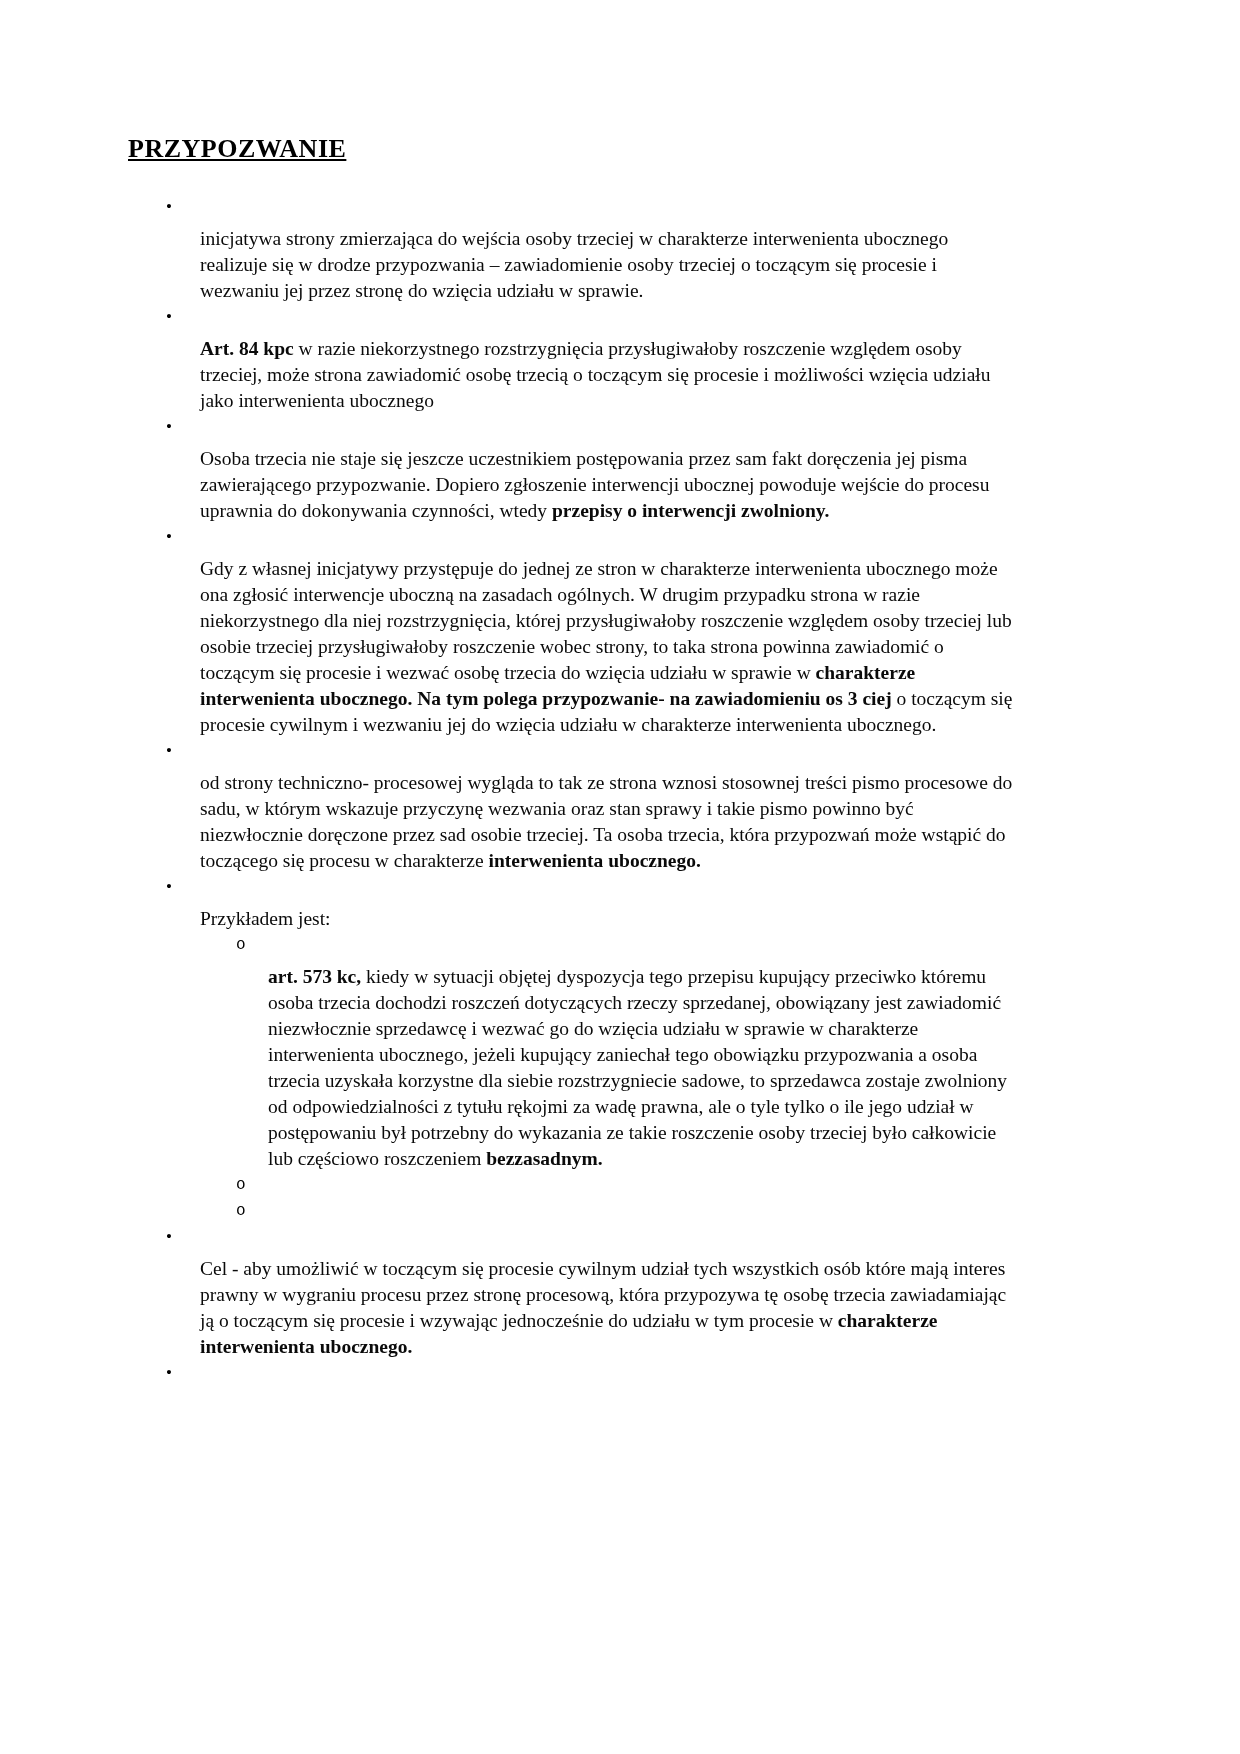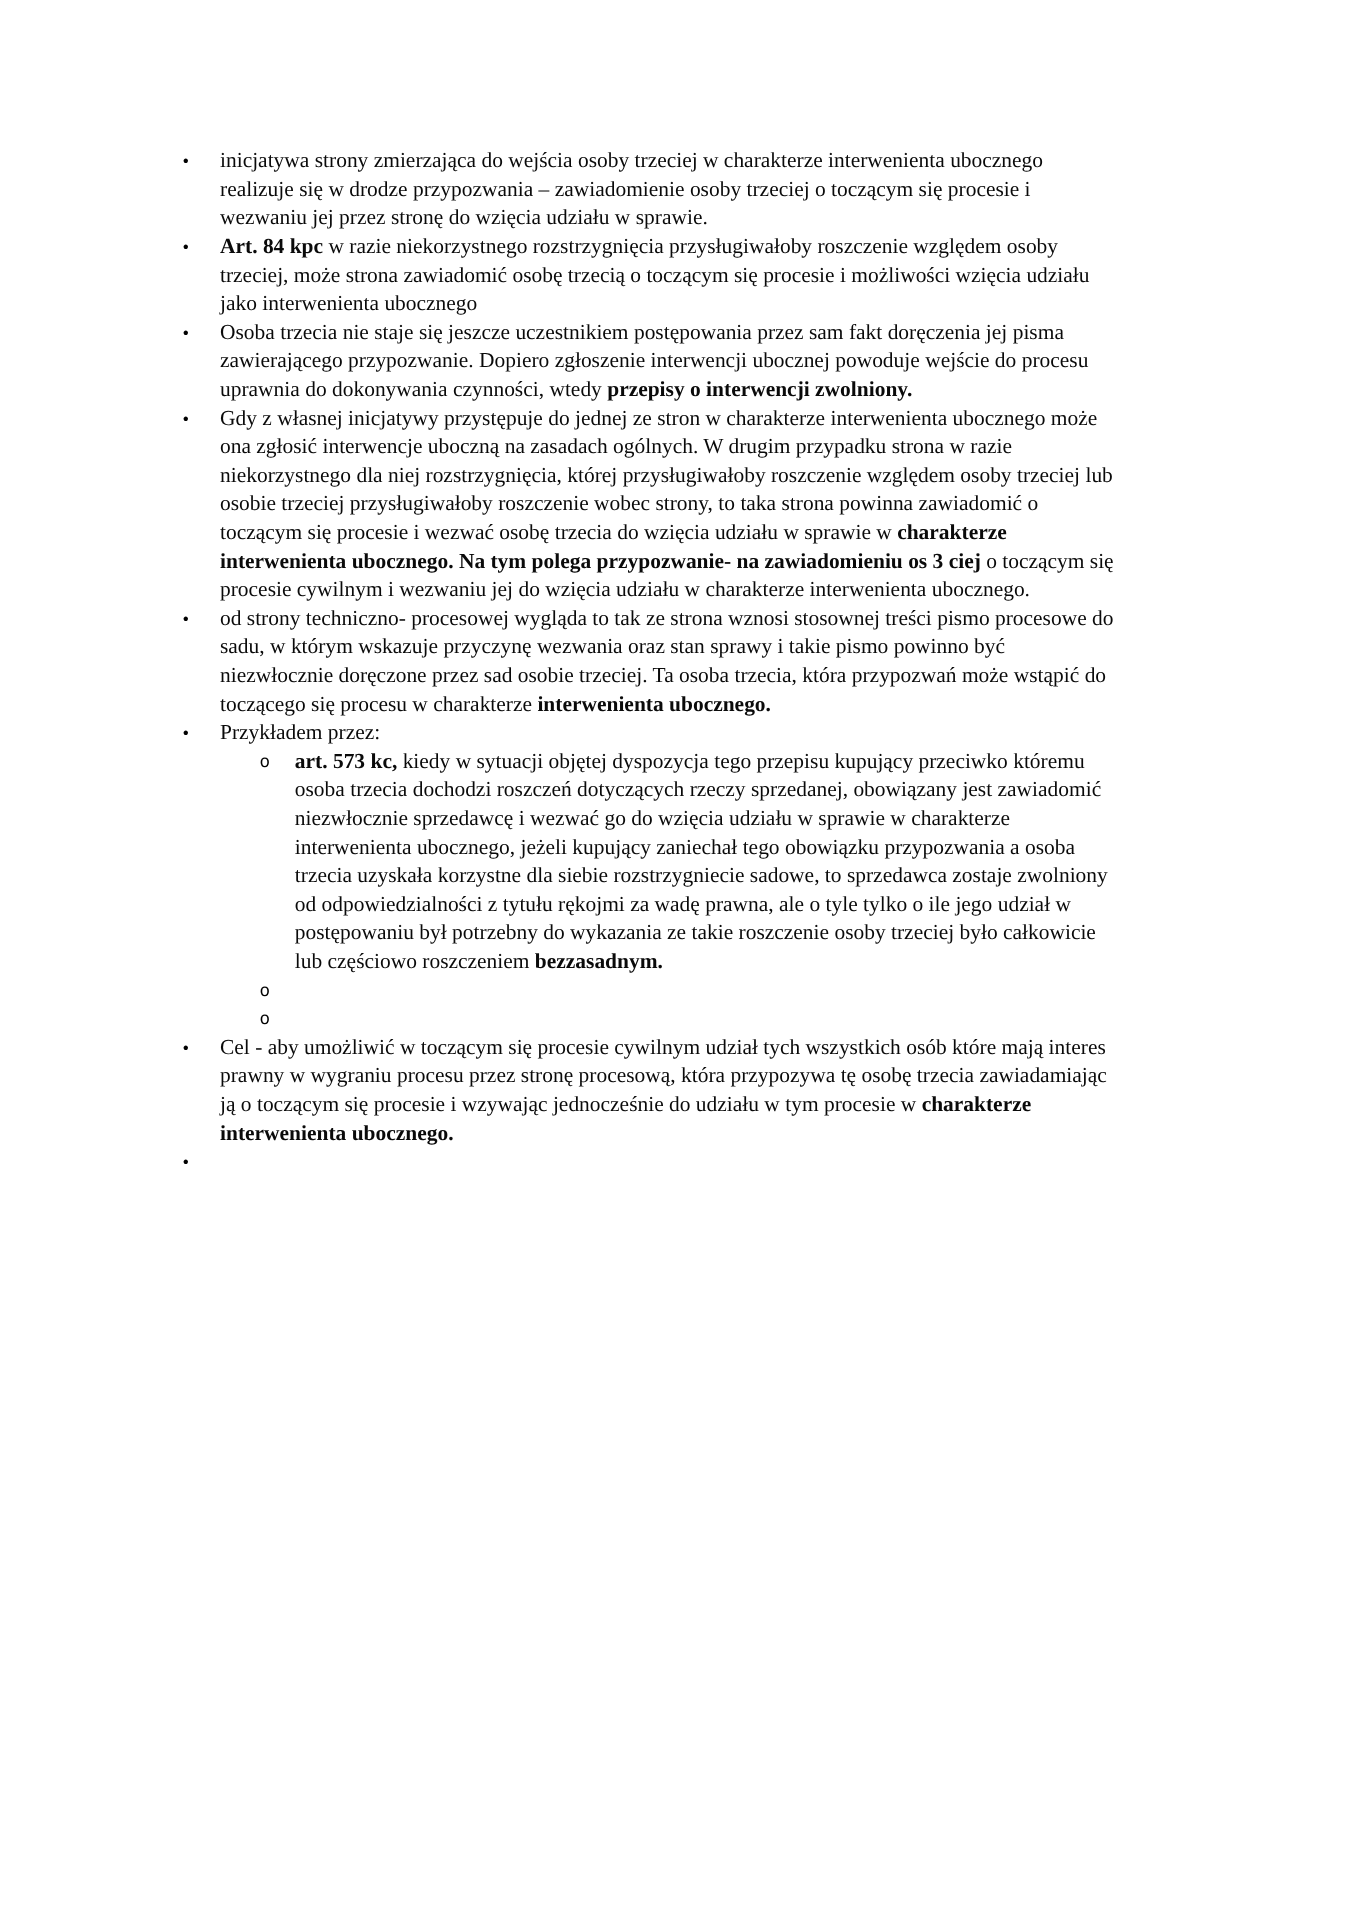--- a/index.html
+++ b/index.html
@@ -49,27 +49,28 @@
     width: 32px;
     flex: 0 0 32px;
     font-family: "Liberation Mono", "DejaVu Sans Mono", monospace;
     font-size: 16px;
   }
   li.level-2 > .text { max-width: 752px; }
   .marker {
     user-select: none;
     color: #000;
   }
-  .text { color: #0a0a0a; }
+  .text { color: #0a0a0a; margin-top: 32px; }
   .text .bold { font-weight: bold; }
 </style>
 </head>
 <body>
 
 <div class="page">
+  <h1 class="title">PRZYPOZWANIE</h1>
   <ul class="bullets">
       <li class="item level-1">
         <span class="marker">•</span>
         <span class="text"><span>inicjatywa strony zmierzająca do wejścia osoby trzeciej w charakterze interwenienta ubocznego realizuje się w drodze przypozwania – zawiadomienie osoby trzeciej o toczącym się procesie i wezwaniu jej przez stronę do wzięcia udziału w sprawie.</span></span>
       </li>
       <li class="item level-1">
         <span class="marker">•</span>
         <span class="text"><span class="bold">Art. 84 kpc</span><span>  w razie niekorzystnego rozstrzygnięcia przysługiwałoby roszczenie względem osoby trzeciej, może strona zawiadomić osobę trzecią o toczącym się procesie i możliwości wzięcia udziału jako interwenienta ubocznego</span></span>
       </li>
       <li class="item level-1">
@@ -79,21 +80,21 @@
       <li class="item level-1">
         <span class="marker">•</span>
         <span class="text"><span>Gdy z własnej inicjatywy przystępuje do jednej ze stron w charakterze interwenienta ubocznego może ona zgłosić interwencje uboczną na zasadach ogólnych. W drugim przypadku strona w razie niekorzystnego dla niej rozstrzygnięcia, której przysługiwałoby roszczenie względem osoby trzeciej lub osobie trzeciej przysługiwałoby roszczenie wobec strony, to taka strona powinna zawiadomić o toczącym się procesie i wezwać osobę trzecia do wzięcia udziału w sprawie w </span><span class="bold">charakterze interwenienta ubocznego. Na tym polega przypozwanie- na zawiadomieniu os 3 ciej</span><span> o toczącym się procesie cywilnym i wezwaniu jej do wzięcia udziału w charakterze interwenienta ubocznego.</span></span>
       </li>
       <li class="item level-1">
         <span class="marker">•</span>
         <span class="text"><span>od strony techniczno- procesowej wygląda to tak ze strona wznosi stosownej treści pismo procesowe do sadu, w którym wskazuje przyczynę wezwania oraz stan sprawy i takie pismo powinno być niezwłocznie doręczone przez sad osobie trzeciej. Ta osoba trzecia, która przypozwań  może wstąpić do toczącego się procesu w charakterze </span><span class="bold">interwenienta ubocznego.</span></span>
       </li>
       <li class="item level-1">
         <span class="marker">•</span>
-        <span class="text"><span>Przykładem przez:</span></span>
+        <span class="text"><span>Przykładem jest:</span></span>
       </li>
       <li class="item level-2">
         <span class="marker">o</span>
         <span class="text"><span class="bold">art. 573 kc,</span><span> kiedy w sytuacji objętej dyspozycja tego przepisu kupujący przeciwko któremu osoba trzecia dochodzi roszczeń dotyczących rzeczy sprzedanej, obowiązany jest zawiadomić niezwłocznie sprzedawcę i wezwać go do wzięcia udziału w sprawie w charakterze interwenienta ubocznego, jeżeli kupujący zaniechał tego obowiązku przypozwania a osoba trzecia uzyskała korzystne dla siebie rozstrzygniecie sadowe, to sprzedawca zostaje zwolniony od odpowiedzialności z tytułu rękojmi za wadę prawna, ale o tyle tylko o ile jego udział w postępowaniu był potrzebny do wykazania ze takie roszczenie osoby trzeciej było całkowicie lub częściowo roszczeniem </span><span class="bold">bezzasadnym.</span></span>
       </li>
       <li class="item level-2">
         <span class="marker">o</span>
       </li>
       <li class="item level-2">
         <span class="marker">o</span>

